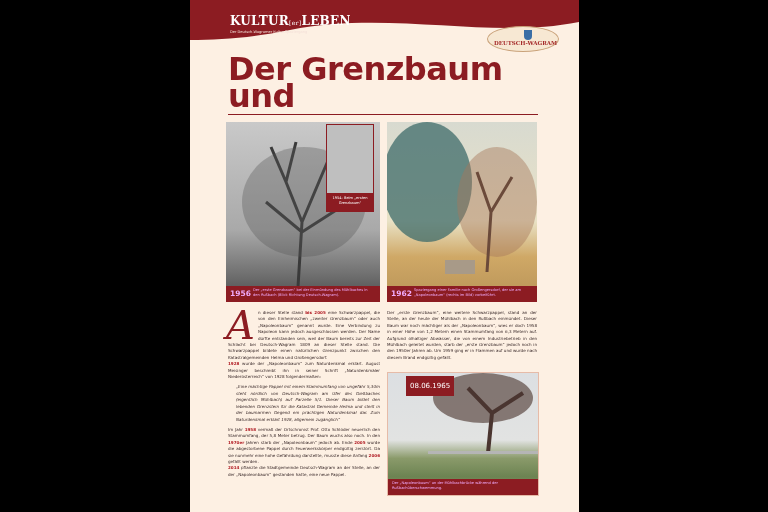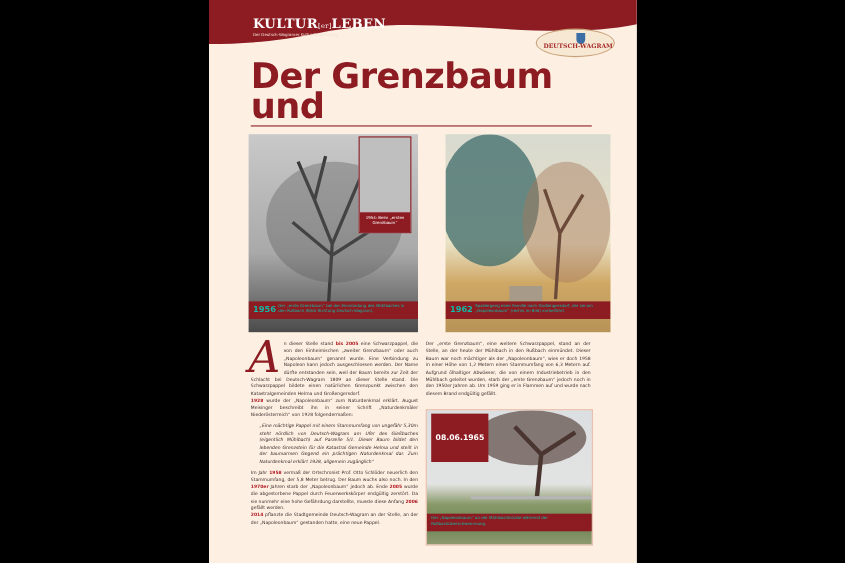--- a/index.html
+++ b/index.html
@@ -10,28 +10,28 @@
   .brand { position:absolute; left:40px; top:14px; color:#fff; font-family:"DejaVu Serif", serif; font-size:12px; font-weight:bold; letter-spacing:0.3px; }
   .brand small { font-size:6px; font-weight:normal; }
   .tagline { position:absolute; left:40px; top:30px; color:#f4e0d8; font-size:3.6px; }
   .logo { position:absolute; left:297px; top:26px; width:70px; height:24px; border:1px solid #c9a27a; border-radius:50%; background:#f7e8d3; }
   .logo-text { position:absolute; left:6px; top:13px; font-family:"DejaVu Serif", serif; font-size:5.5px; color:#a52a2a; font-weight:bold; }
   .logo-badge { position:absolute; left:36px; top:3px; width:8px; height:10px; background:#3a6ea5; border-radius:0 0 4px 4px; }
   .title { position:absolute; left:38px; top:56px; color:#8c1c22; font-size:32px; font-weight:bold; line-height:27px; letter-spacing:-0.5px; }
   .title-rule { position:absolute; left:38px; top:114px; width:310px; height:1px; background:#8c1c22; }
   .photo { position:absolute; overflow:hidden; }
   .ph1 { left:36px; top:122px; width:154px; height:180px; background:linear-gradient(#c9c9c9 0%, #a9a9a9 60%, #6f6f6f 85%, #4a4a4a 100%); }
-  .ph2 { left:197px; top:122px; width:150px; height:180px; background:linear-gradient(#d8dad0 0%, #e9e2c6 55%, #cfa866 75%, #b89357 100%);margin-left:18px; }
+  .ph2 { left:197px; top:122px; width:150px; height:180px; background:linear-gradient(#d8dad0 0%, #e9e2c6 55%, #cfa866 75%, #b89357 100%); }
   .ph3 { left:197px; top:372px; width:150px; height:122px; background:linear-gradient(#dcdfe2 0%, #e2e3e2 55%, #8a9a6a 70%, #6c8352 85%, #8e9b70 100%); border:1px solid #e6bba8; }
   .inset { position:absolute; left:136px; top:124px; width:46px; height:86px; background:#bfbfbf; border:1px solid #8c1c22; overflow:hidden; }
   .inset-cap { position:absolute; left:0; bottom:0; width:46px; height:18px; background:#8c1c22; color:#fff; font-size:3.6px; text-align:center; line-height:5px; padding-top:3px; box-sizing:border-box; }
-  .cap { position:absolute; left:0; bottom:12px; width:100%; height:16px; background:#8c1c22; color:#14b8a6; }
+  .cap { position:absolute; left:0; bottom:0; width:100%; height:16px; background:#8c1c22; color:#f0abfc; }
   .cap-year { position:absolute; left:4px; top:3px; font-size:7.5px; font-weight:bold; }
   .cap-text { position:absolute; left:27px; top:2px; font-size:3.6px; line-height:5px; width:120px; }
-  .date-tag { position:absolute; left:4px; top:3px; background:#8c1c22; color:#fff; font-size:7px; padding:18px 4px;font-weight:bold; }
+  .date-tag { position:absolute; left:18px; top:3px; background:#8c1c22; color:#fff; font-size:7px; padding:6px 4px; }
   .body-col { position:absolute; font-size:4.1px; line-height:6.4px; color:#3a2a2a; text-align:justify; }
   .col1 { left:38px; top:310px; width:152px; }
   .col2 { left:197px; top:310px; width:150px; }
   .drop { float:left; font-family:"DejaVu Serif", serif; font-style:italic; color:#8c1c22; font-size:40px; line-height:30px; margin:0 3px 0 -2px; }
   .hl { color:#b01c24; font-weight:bold; }
   .quote { font-style:italic; margin:4px 0 4px 8px; }
   p { margin:0; }
   .tree { position:absolute; }
 </style>
 </head>

